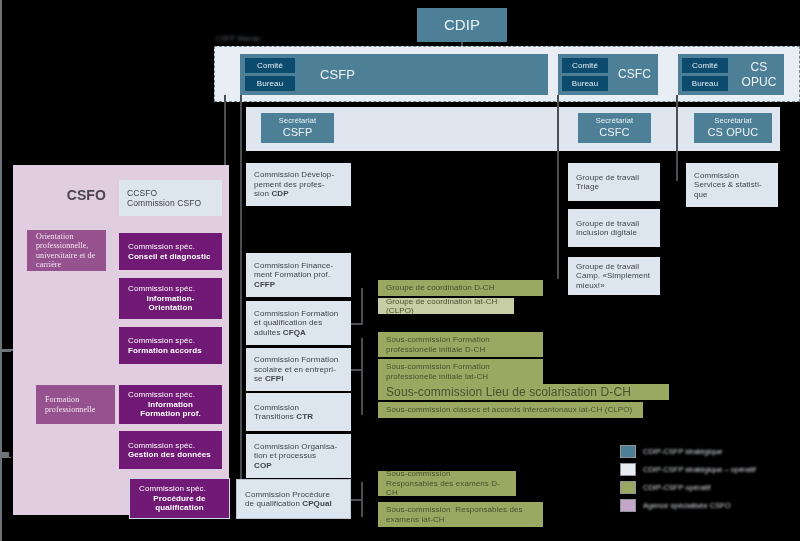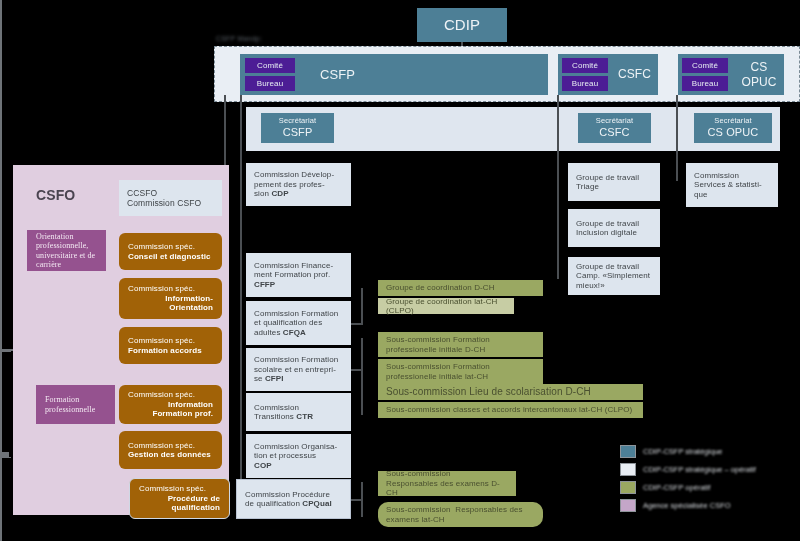--- a/index.html
+++ b/index.html
@@ -19,31 +19,32 @@
   }
 
   
   .box {
     position: absolute;
     display: flex;
     flex-direction: column;
     justify-content: center;
     line-height: 1.18;
     letter-spacing: .1px;
+    align-items: flex-end;
   }
 
   
   .teal {
     background: #4d7f96;
     color: #eef3f6;
     align-items: center;
     text-align: center;
   }
   .teal-sm {
-    background: #4c1d95;
+    background: #0c4a6e;
     color: #e7eef2;
     align-items: center;
   }
 
   
   .lightblue {
     background: #dde5ee;
     color: #3f4448;
     padding: 6px 8px;
     text-align: left;
@@ -72,26 +73,25 @@
   }
   .purple-dark {
     background: #95528f;
     color: #f4e9f3;
     padding: 6px 9px;
     text-align: left;
     align-items: flex-start;
     font-family: Liberation Serif, serif;
   }
   .purple-mid {
-    background: #a16207;
+    background: #701a75;
     color: #ffffff;
     padding: 5px 9px;
-    text-align: right;
-    align-items: flex-start;
-    border-radius: 6px;
+    text-align: center;
+    align-items: flex-start;
   }
 
   .bold { font-weight: bold; }
 
   
   #csfp-dashed {
     position: absolute;
     border: 1.5px dashed #7b8b96;
     background: #e9eef4;
   }
@@ -295,34 +295,34 @@
 
   <div class="ln" style="left:351px;top:369px;width:12px;height:2px;"></div>
   <div class="ln" style="left:361px;top:338px;width:2px;height:77px;"></div>
 
   <div class="box green" style="left:378px;top:332px;width:165px;height:25px;font-size:8px;">
     <span>Sous-commission Formation<br>professionelle initiale D-CH</span>
   </div>
   <div class="box green" style="left:378px;top:359px;width:165px;height:25px;font-size:8px;">
     <span>Sous-commission Formation<br>professionelle initiale lat-CH</span>
   </div>
-  <div class="box green" style="left:378px;top:384px;width:265px;height:16px;font-size:10px;">
+  <div class="box green" style="left:378px;top:384px;width:291px;height:16px;font-size:12px;">
     <span>Sous-commission Lieu de scolarisation D-CH</span>
   </div>
   <div class="box green" style="left:378px;top:402px;width:265px;height:16px;font-size:8px;">
     <span>Sous-commission classes et accords intercantonaux lat-CH (CLPO)</span>
   </div>
 
   <div class="ln" style="left:351px;top:499px;width:12px;height:2px;"></div>
   <div class="ln" style="left:361px;top:482px;width:2px;height:35px;"></div>
 
   <div class="box green" style="left:378px;top:471px;width:138px;height:25px;font-size:8px;">
     <span>Sous-commission<br>Responsables des examens D-CH</span>
   </div>
-  <div class="box green" style="left:378px;top:502px;width:165px;height:25px;font-size:8px;border-radius:10px;">
+  <div class="box green" style="left:378px;top:502px;width:165px;height:25px;font-size:8px;">
     <span>Sous-commission&nbsp; Responsables des<br>examens lat-CH</span>
   </div>
 
   <div class="ln" style="left:557px;top:151px;width:2px;height:128px;"></div>
 
   <div class="ln" style="left:557px;top:95px;width:2px;height:56px;"></div>
 
   <div class="box lightblue" style="left:568px;top:163px;width:92px;height:38px;font-size:8px;">
     <span>Groupe de travail<br>Triage</span>
   </div>

